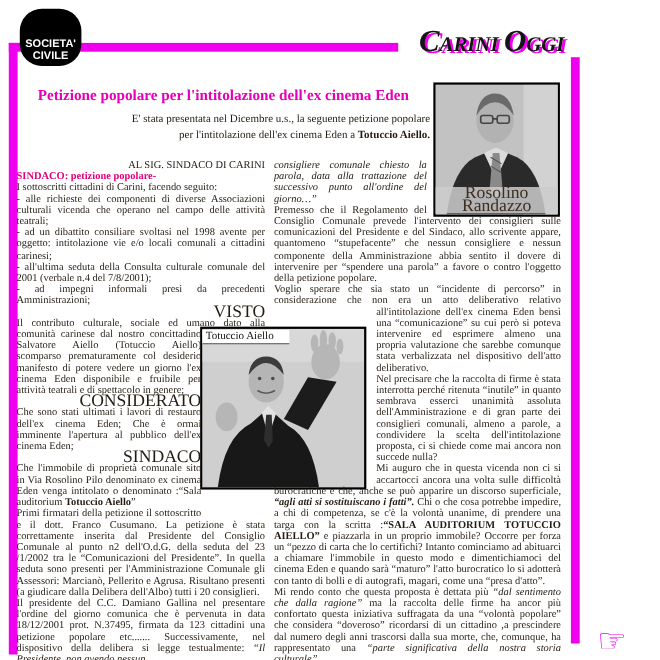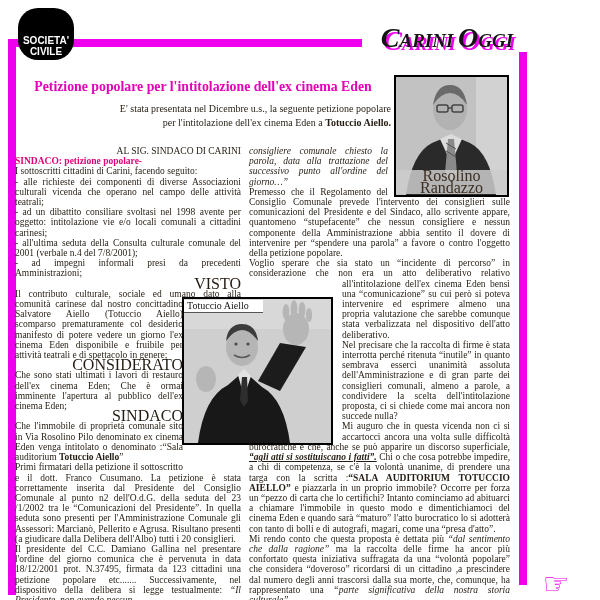--- a/index.html
+++ b/index.html
@@ -51,21 +51,21 @@
 
   
   .col{position:absolute;top:146px;font-size:9.5px;line-height:10.2px;}
   .col-left{left:15px;width:226px;}
   .col-right{left:249px;width:261px;}
   .par{margin:0;text-align:justify;}
   .par.left{text-align:right;}
   .par.h{text-align:right;font-weight:normal;font-size:16px;}
   .b{font-weight:bold;}
   .i{font-style:italic;}
-  .biu{font-weight:bold;font-style:italic;text-decoration:underline;}
+  .biu{font-weight:bold;font-style:italic;}
   .m{color:var(--oggetto);font-weight:bold;}
   .spacer{display:inline;}
   .sp-rand{float:right;width:122px;height:51px;}
   .sp-ai-r{float:right;width:58px;height:164px;}
   .sp-ai-l{float:left;width:93px;height:154px;}
 </style>
 </head>
 <body>
 
 <div class="page">

